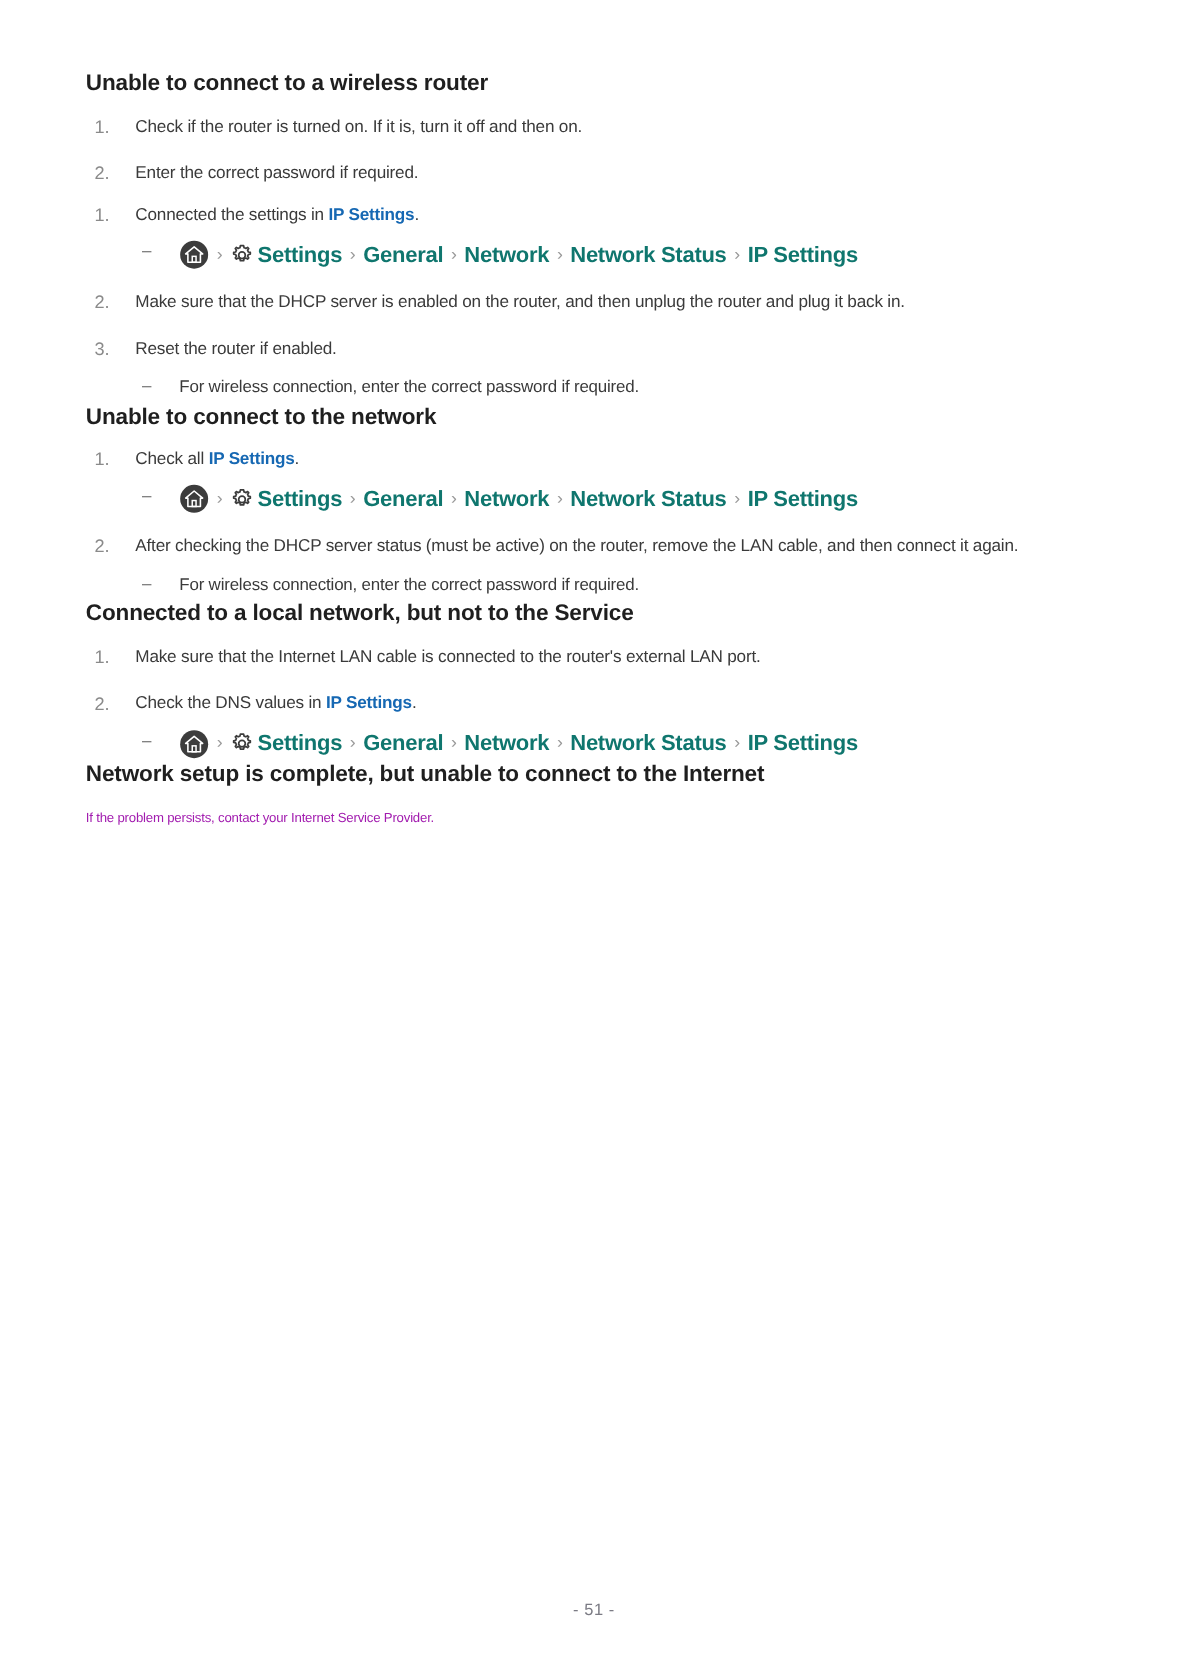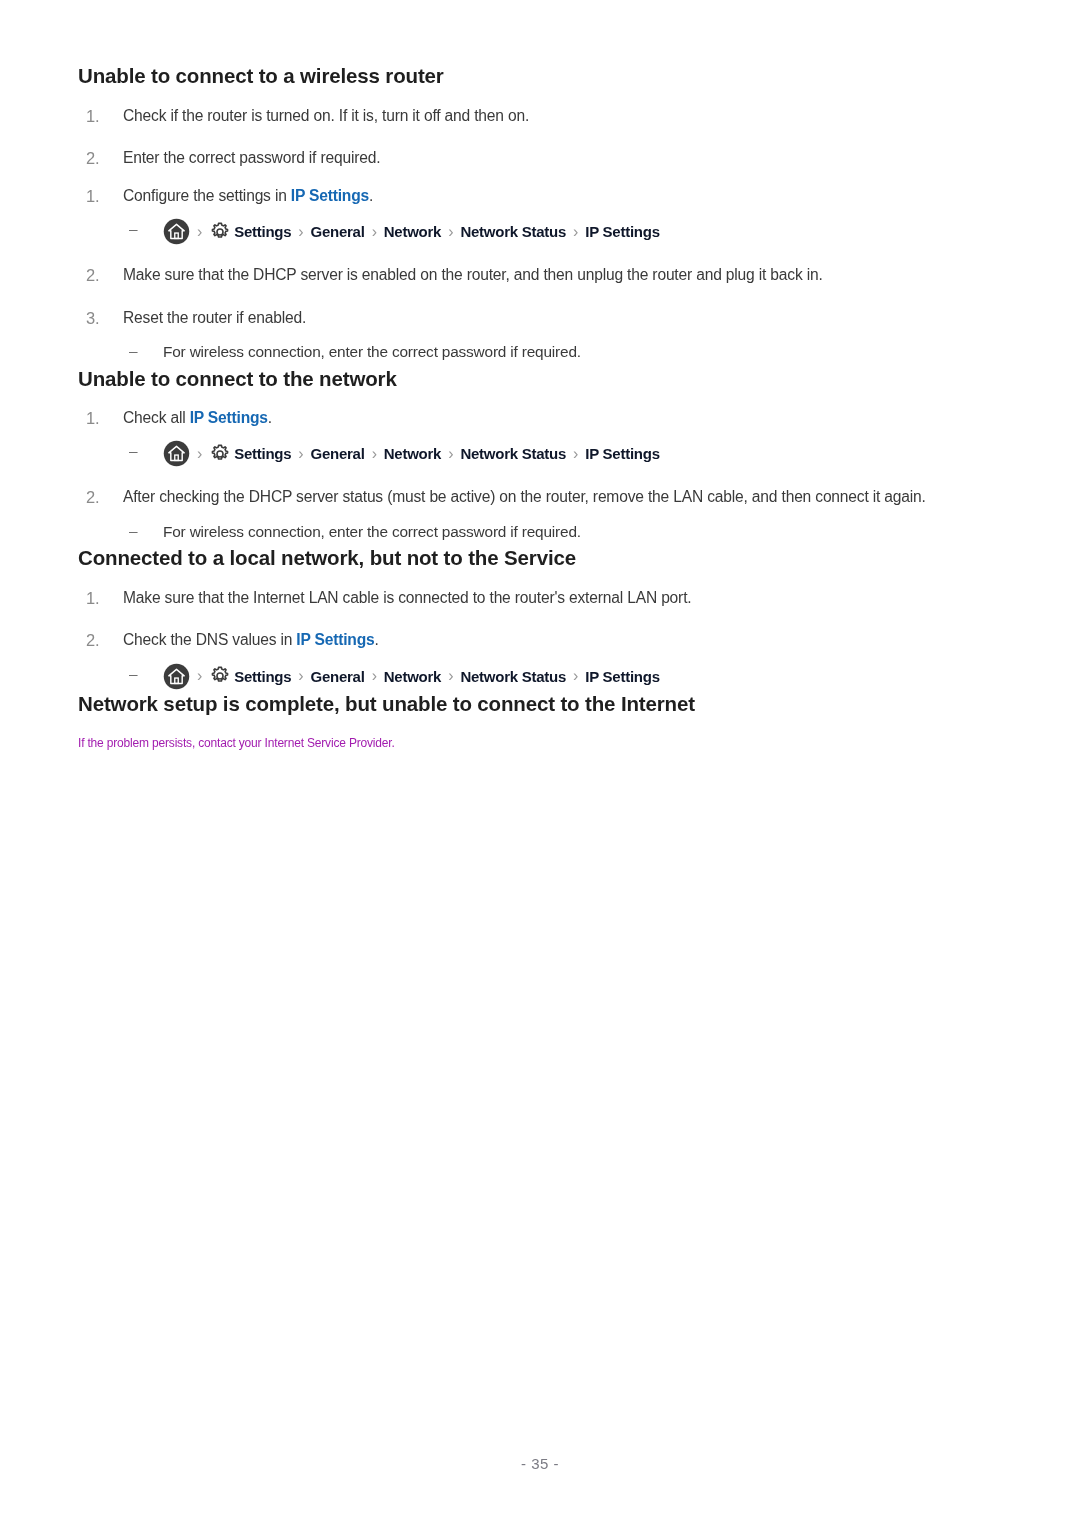--- a/index.html
+++ b/index.html
@@ -95,22 +95,22 @@
 
   
   .breadcrumb-row {
     display: flex;
     align-items: center;
     flex-wrap: wrap;
     margin-top: 10px;
     line-height: 1;
   }
   .crumb {
-    color: #0f172a;
-    font-size: 15px;
+    color: #0f766e;
+    font-size: 20px;
     font-weight: bold;
     letter-spacing: -0.25px;
     white-space: nowrap;
   }
   .chev {
     color: #9a9a9a;
     font-size: 16px;
     margin: 0 7px;
     font-weight: normal;
     line-height: 1;
@@ -175,21 +175,21 @@
       </li>
       <li>
         <span class="num">2.</span>
         <span>Enter the correct password if required.</span>
       </li>
     </ol>
 
     <ol class="steps">
       <li>
         <span class="num">1.</span>
-        <span>Configure the settings in </span><a class="inline-link">IP Settings</a><span>.</span>
+        <span>Connected the settings in </span><a class="inline-link">IP Settings</a><span>.</span>
 
         <ul class="dash">
           <li>
             <span class="dash-mark">–</span>
             <span class="breadcrumb-row">
               <span class="home-icon">
                 <svg viewBox="0 0 28 28" width="27" height="27" aria-hidden="true">
                   <circle cx="14" cy="14" r="13.2" fill="#3c3c3c"></circle>
                   <path d="M14 6.6 L22 13.3 L19.9 13.3 L19.9 21.2 L8.1 21.2 L8.1 13.3 L6 13.3 Z" fill="none" stroke="#ffffff" stroke-width="1.5" stroke-linejoin="round"></path>
                   <rect x="12.2" y="15.6" width="3.6" height="5.6" fill="none" stroke="#ffffff" stroke-width="1.4"></rect>
@@ -324,14 +324,14 @@
           </li>
         </ul>
       </li>
     </ol>
 
     <h2 class="section-heading sec-gap">Network setup is complete, but unable to connect to the Internet</h2>
     <p class="body-text">If the problem persists, contact your Internet Service Provider.</p>
 
   </div>
 
-  <div class="page-number">- 35 -</div>
+  <div class="page-number">- 51 -</div>
 </div>
 
 </body></html>

